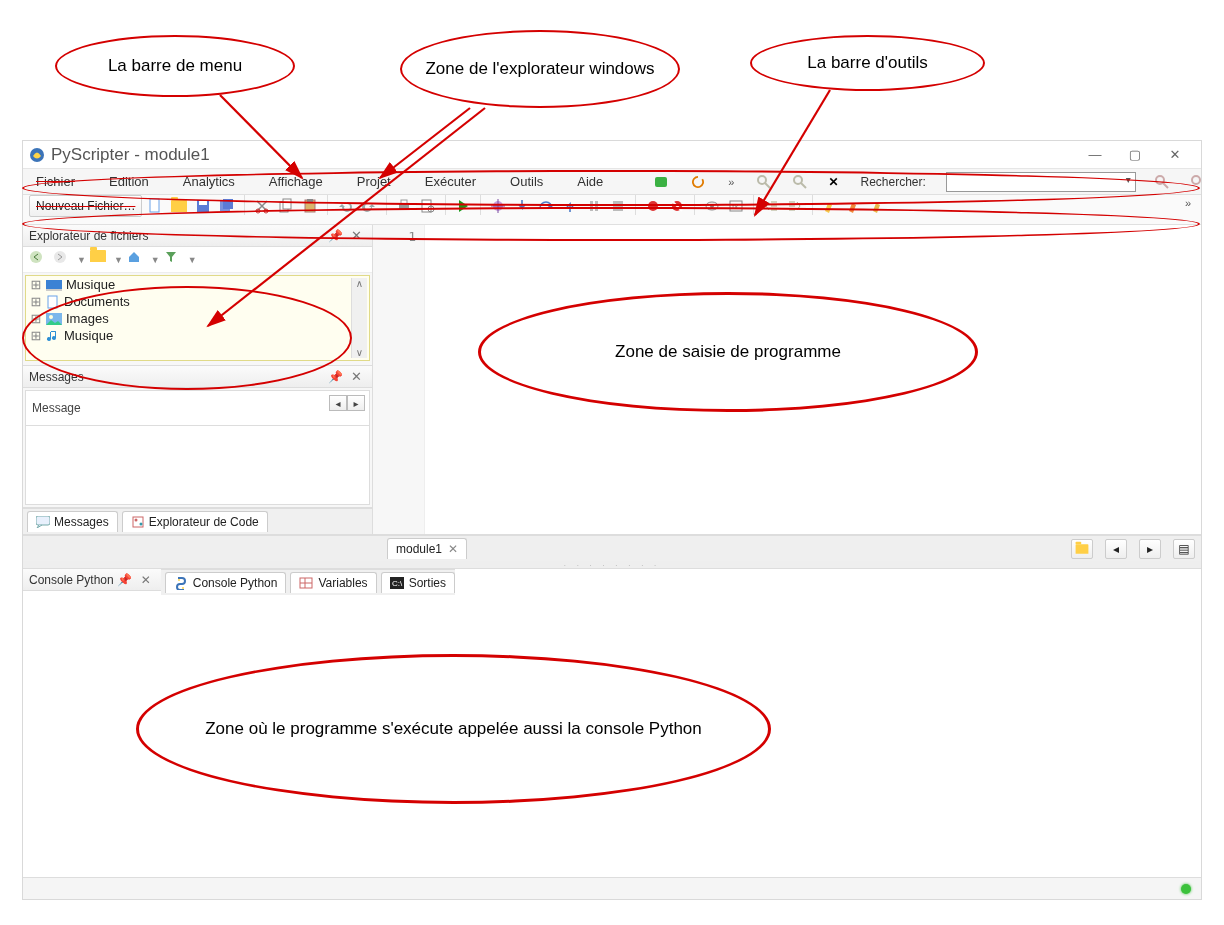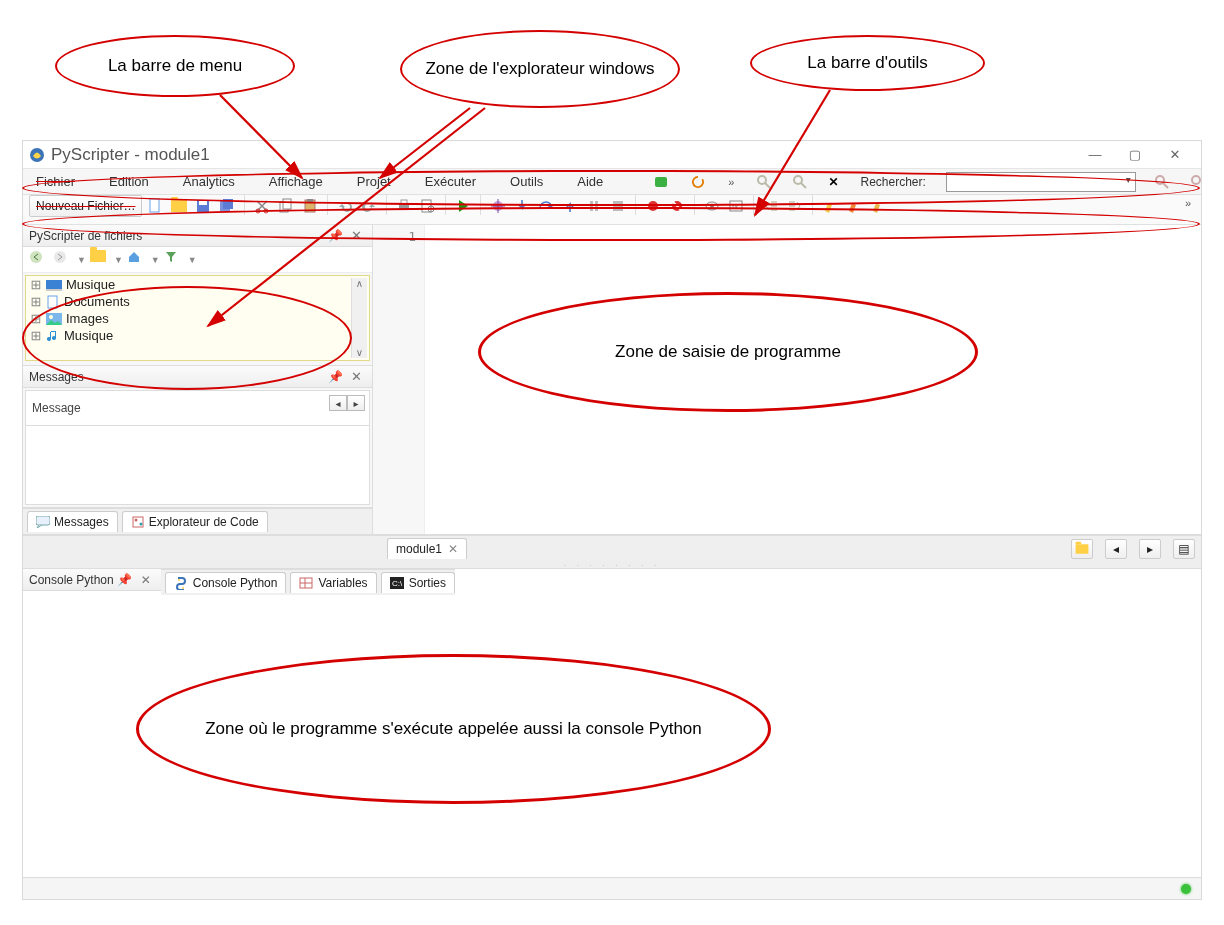--- a/index.html
+++ b/index.html
@@ -344,21 +344,21 @@
     </div>
 
     <div class="content">
 
       <div class="upper">
 
         <div class="left-col">
 
           <div class="panel">
             <div class="panel-hdr">
-              <span>PyScripter de fichiers</span>
+              <span>Explorateur de fichiers</span>
               <span class="pin">📌</span>
               <span class="pclose">✕</span>
             </div>
             <div class="explorer-tools">
               <span class="tool"><svg width="14" height="14">
                     <circle cx="7" cy="7" r="6" fill="#cfe3c0"></circle>
                     <path d="M9 4l-4 3 4 3" fill="none" stroke="#4a7a3a"></path>
                   </svg></span>
               <span class="tool"><svg width="14" height="14">
                     <circle cx="7" cy="7" r="6" fill="#e8e8e8"></circle>

